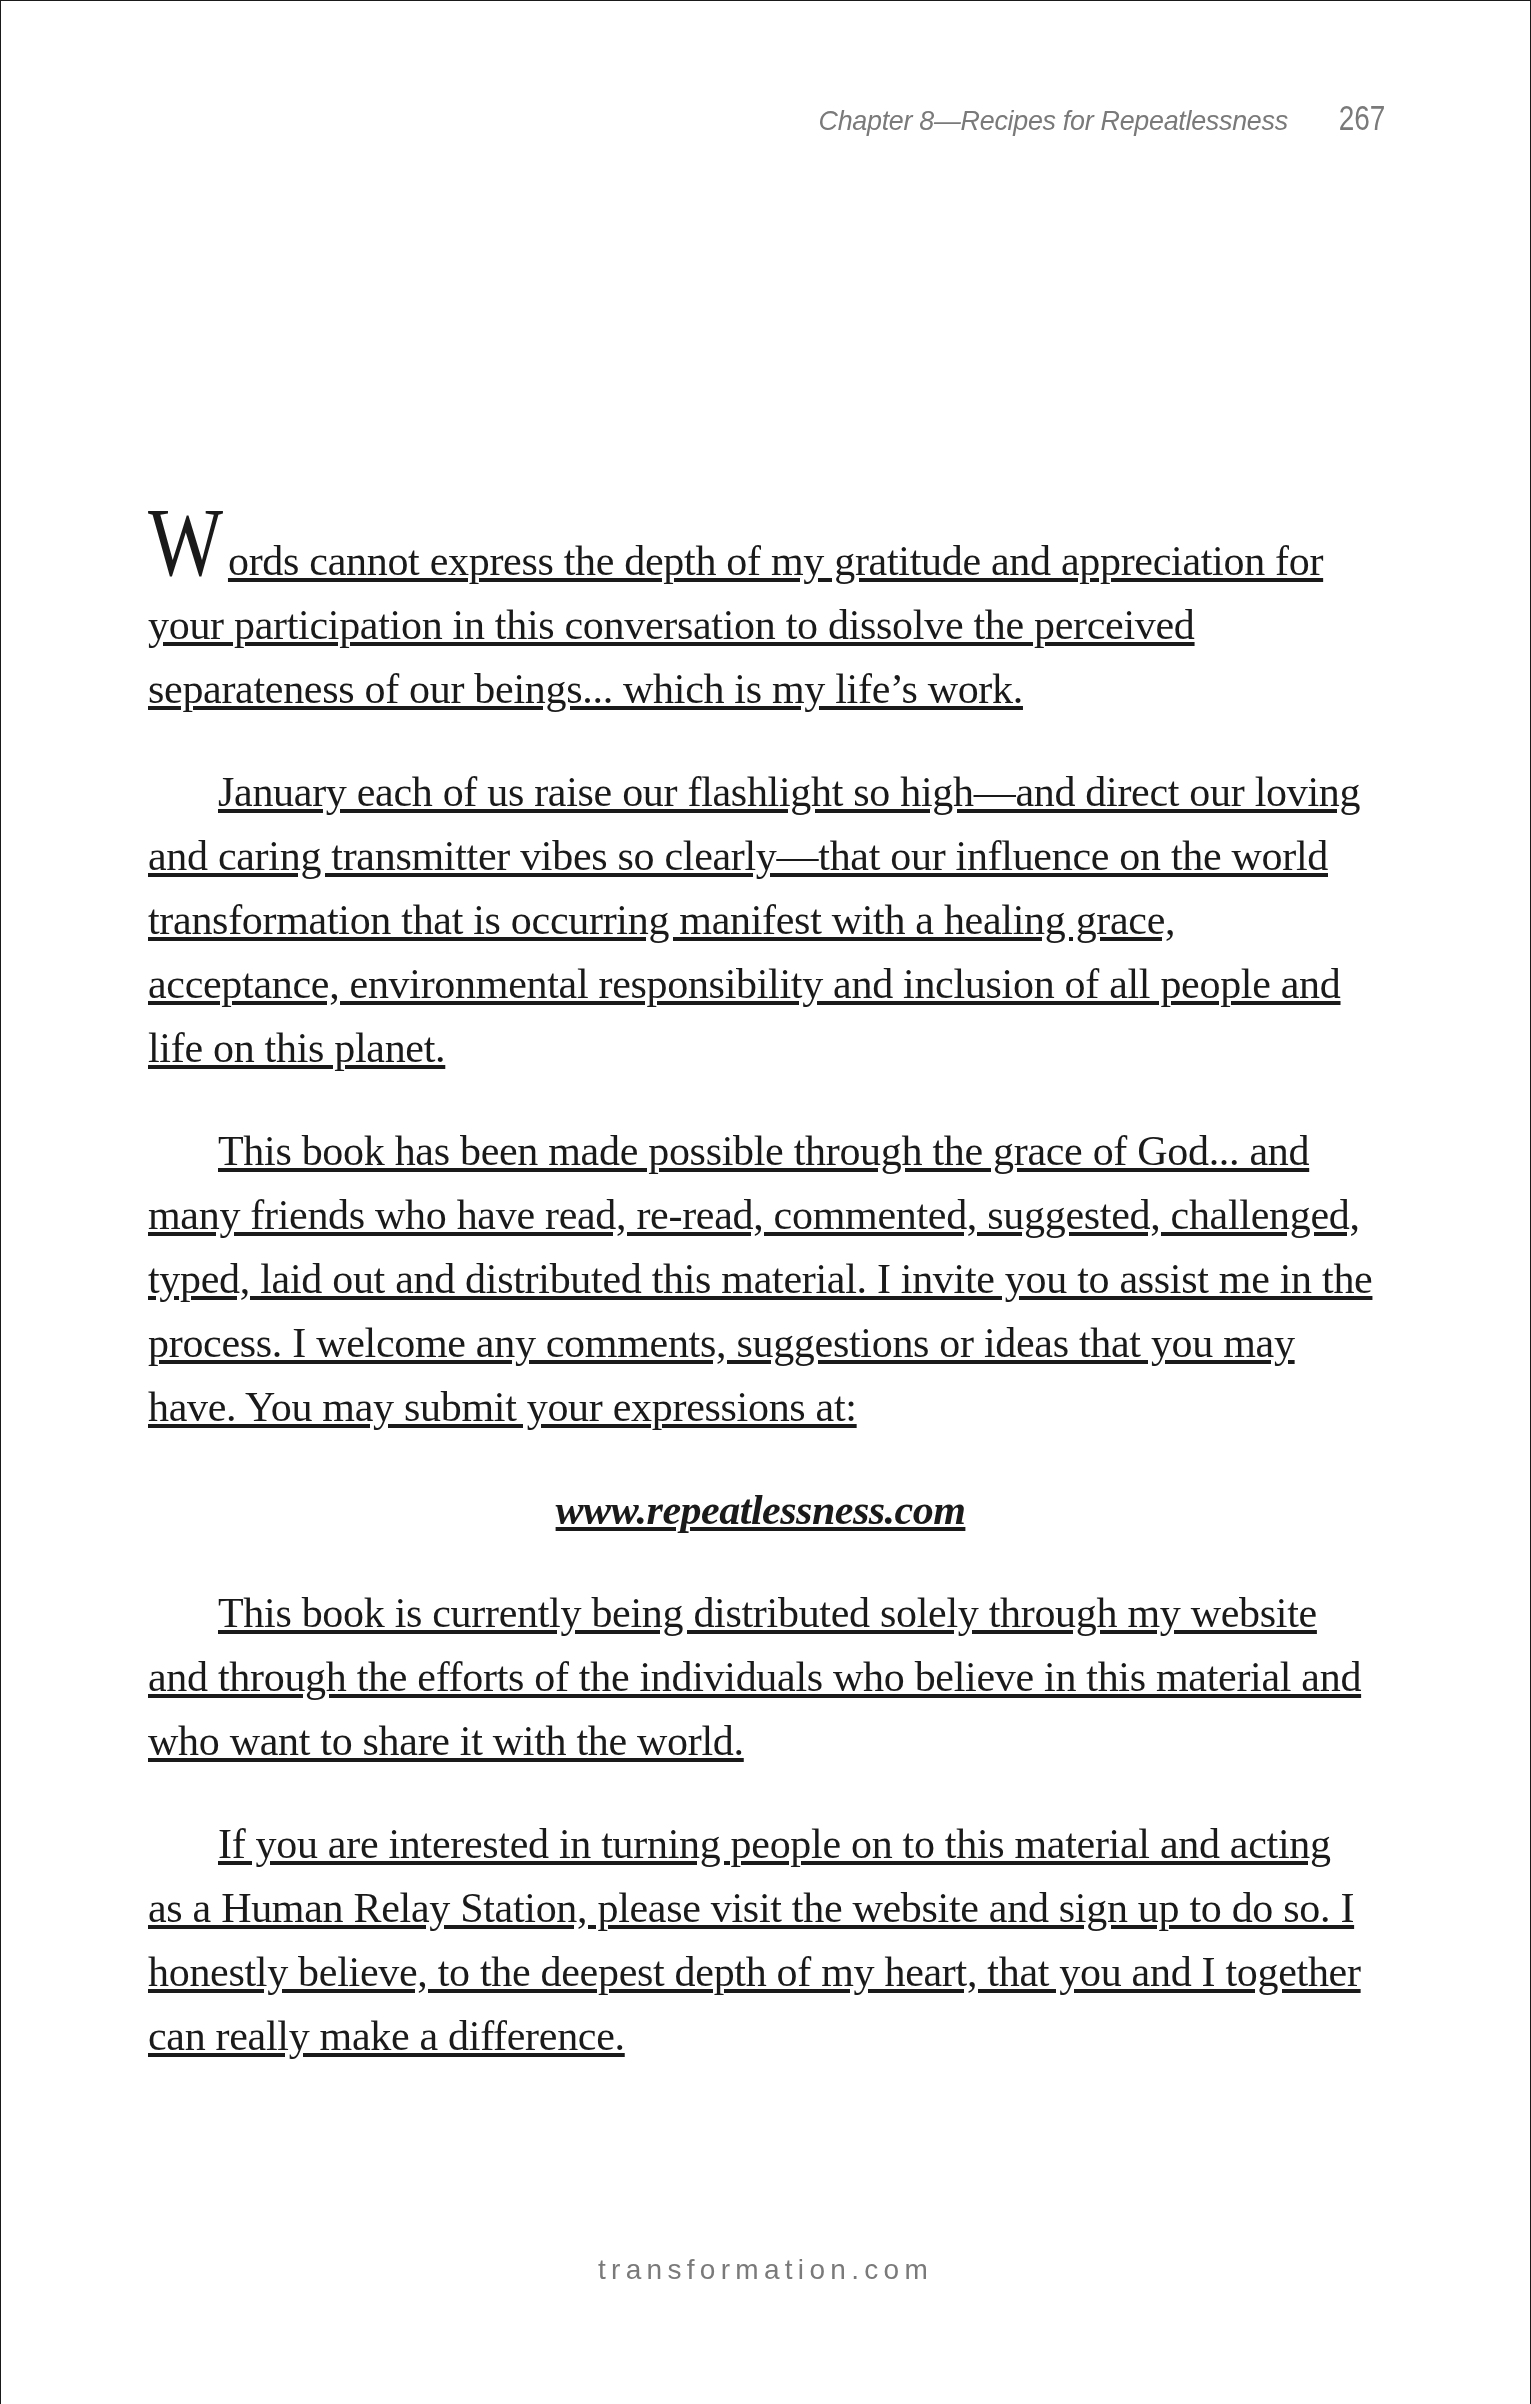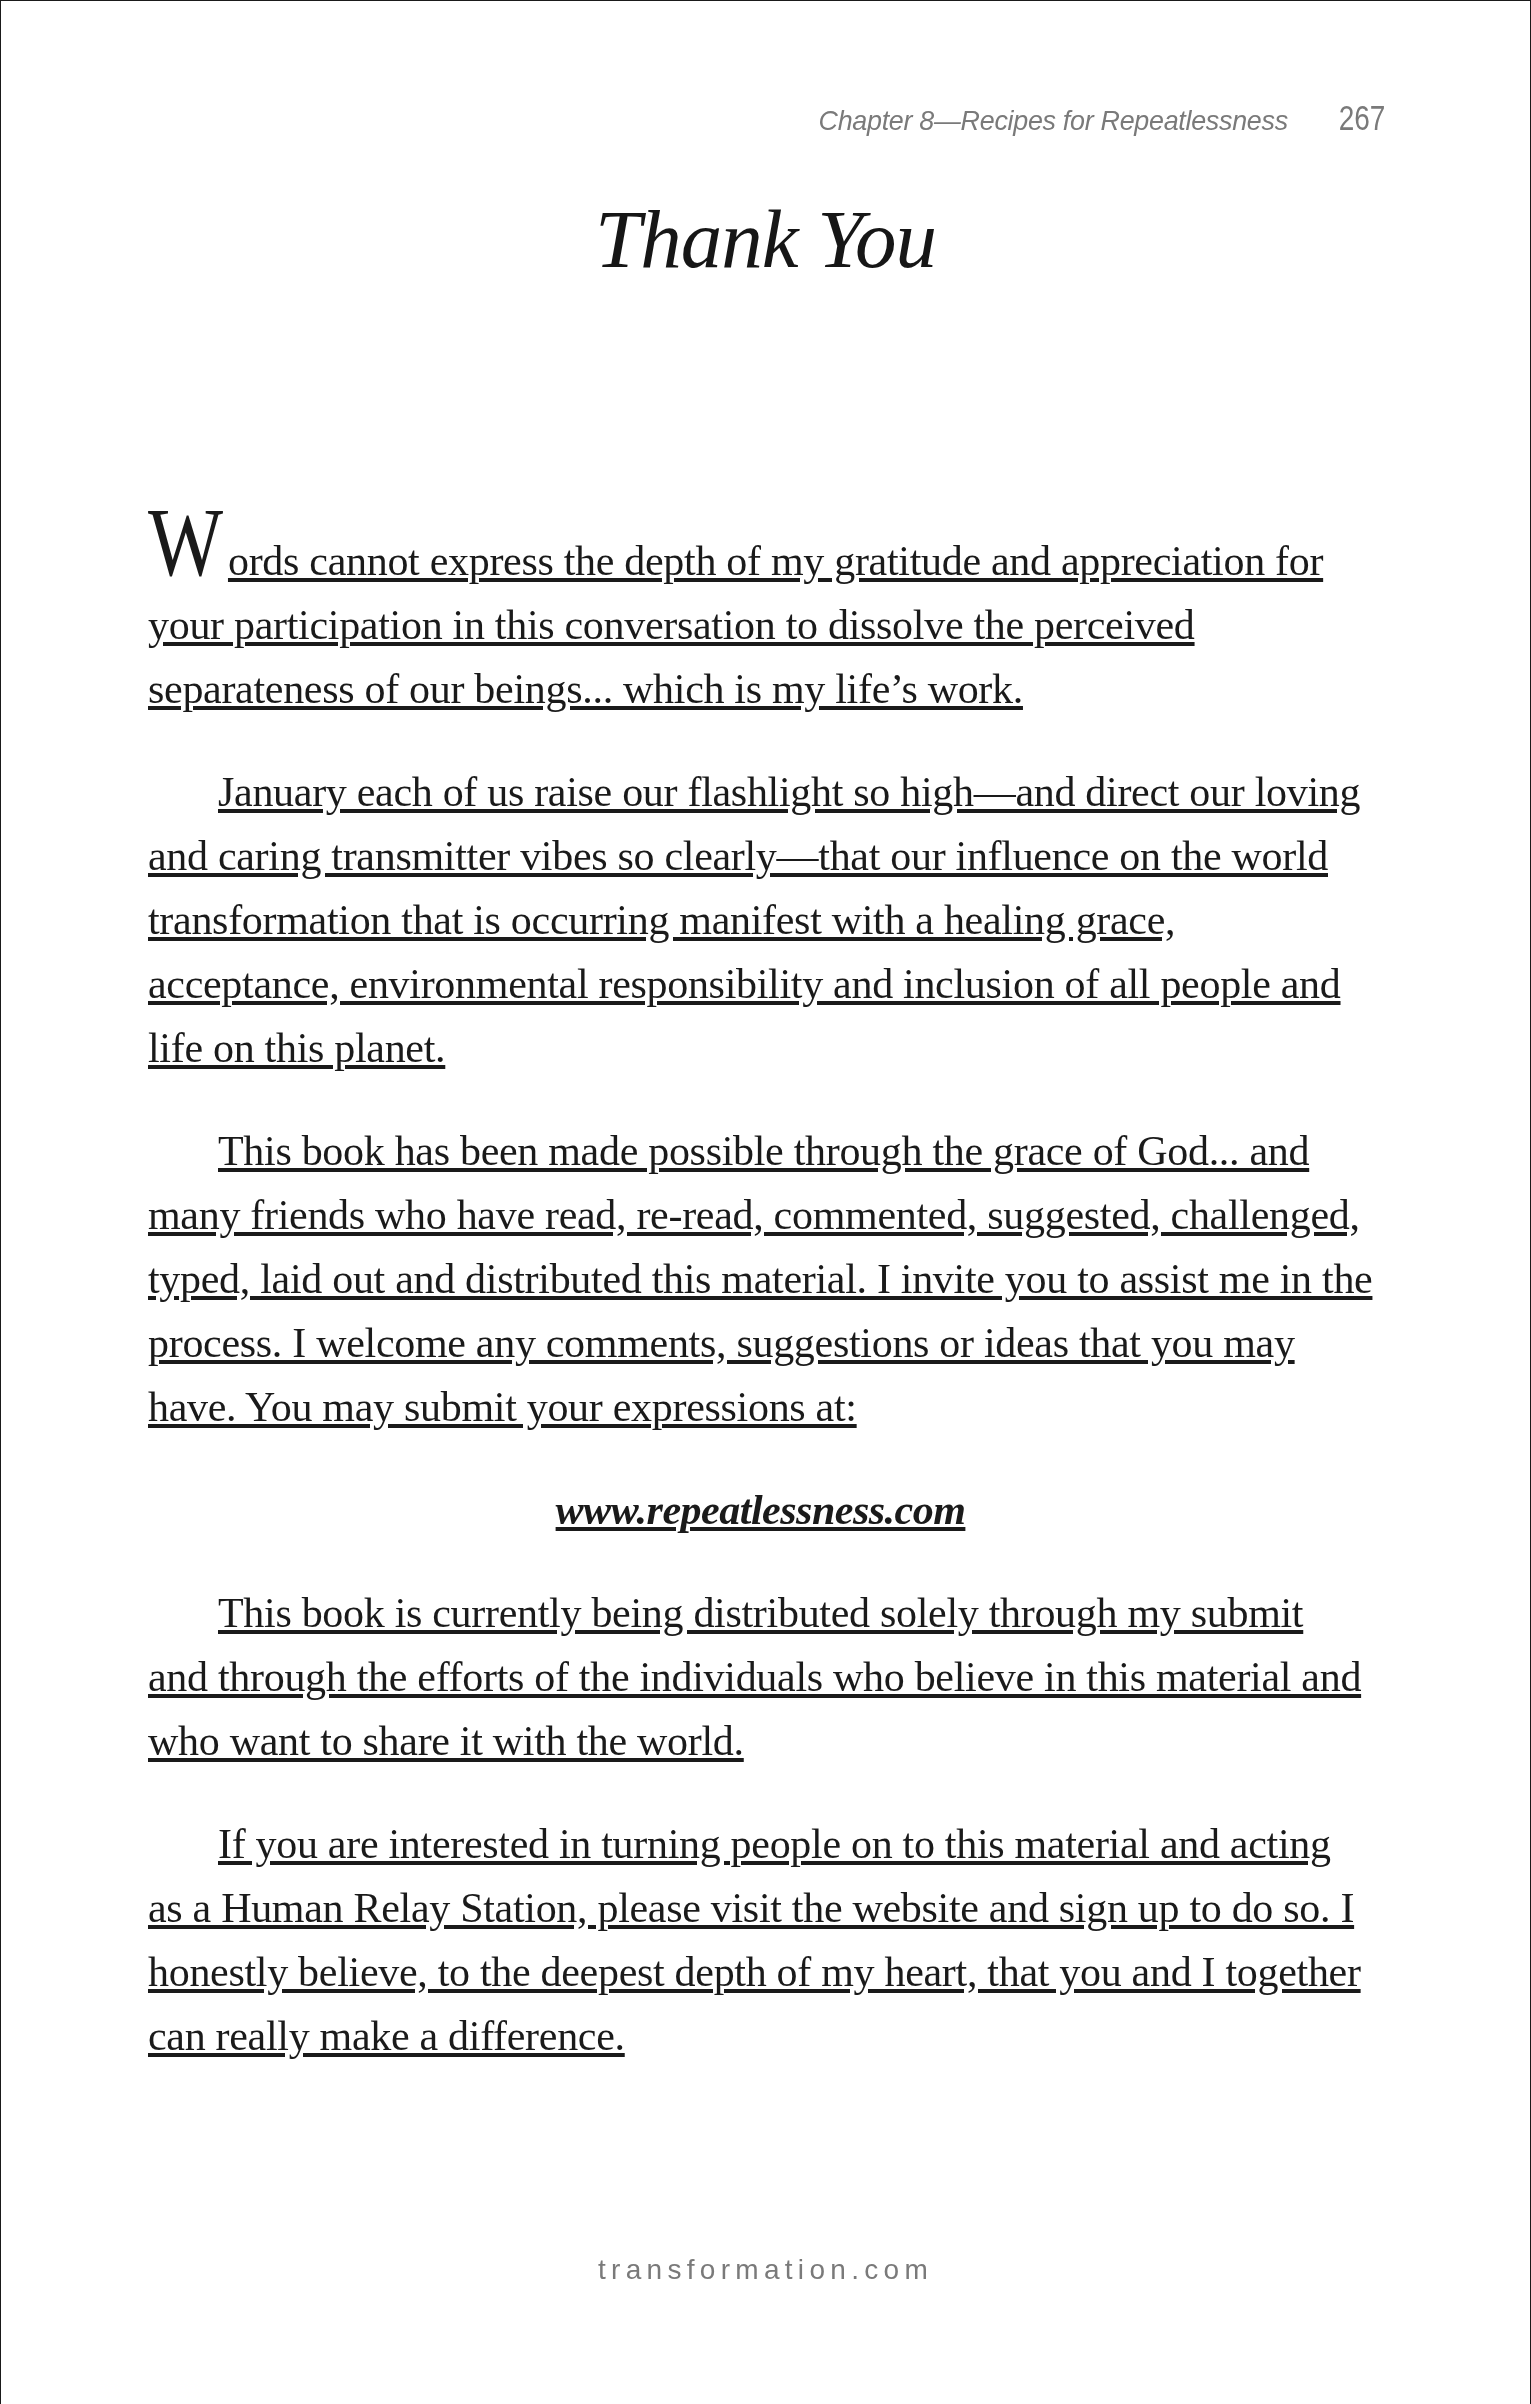--- a/index.html
+++ b/index.html
@@ -111,27 +111,26 @@
 </head>
 <body>
 
 <div class="page">
 
   <div class="running-header">
     <span class="chapter">Chapter 8—Recipes for Repeatlessness</span>
     <span class="page-num">267</span>
   </div>
 
-  <h1 class="title">Thank You</h1>
 
   <div class="body">
     <p><span class="dropcap">W</span><span>ords cannot express the depth of my gratitude and appreciation for your participation in this conversation to dissolve the perceived separateness of our beings... which is my life’s work.</span></p>
     <p class="indent">January each of us raise our flashlight so high—and direct our loving and caring transmitter vibes so clearly—that our influence on the world transformation that is occurring manifest with a healing grace, acceptance, environmental responsibility and inclusion of all people and life on this planet.</p>
     <p class="indent">This book has been made possible through the grace of God... and many friends who have read, re-read, commented, suggested, challenged, typed, laid out and distributed this material. I invite you to assist me in the process. I welcome any comments, suggestions or ideas that you may have. You may submit your expressions at:</p>
     <p class="url">www.repeatlessness.com</p>
-    <p class="indent">This book is currently being distributed solely through my submit and through the efforts of the individuals who believe in this material and who want to share it with the world.</p>
+    <p class="indent">This book is currently being distributed solely through my website and through the efforts of the individuals who believe in this material and who want to share it with the world.</p>
     <p class="indent">If you are interested in turning people on to this material and acting as a Human Relay Station, please visit the website and sign up to do so. I honestly believe, to the deepest depth of my heart, that you and I together can really make a difference.</p>
   </div>
 
   <div class="footer-url">transformation.com</div>
 
 </div>
 
 
 </body></html>

